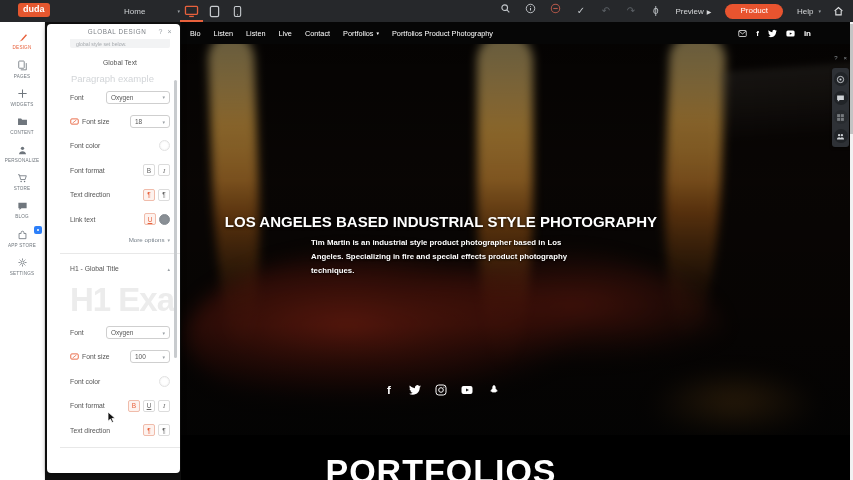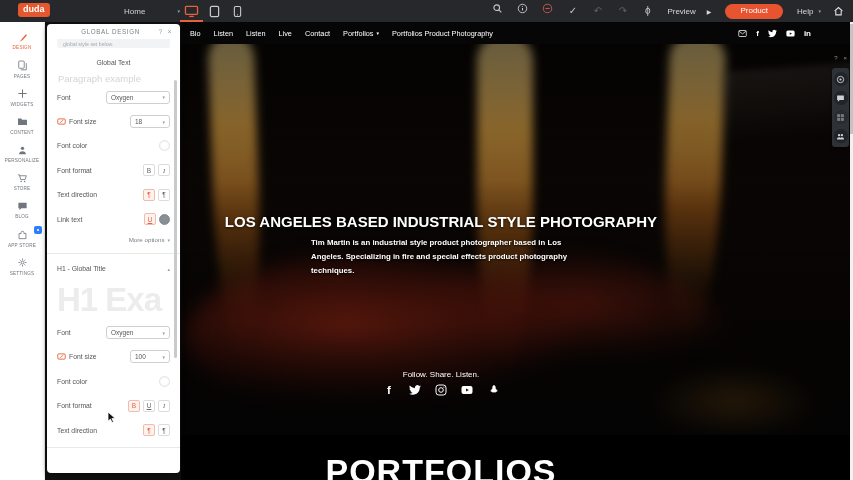--- a/index.html
+++ b/index.html
@@ -10,38 +10,38 @@
   .topbar { position:absolute; top:0; left:0; right:0; height:22px; background:#26282b; z-index:50; }
   .logo { position:absolute; left:18px; top:3px; background:#e5572f; color:#fff; font-size:9px; font-weight:bold; padding:2px 5px 2.5px; border-radius:3px; line-height:1; }
   .page-dd { position:absolute; left:120px; top:0; height:22px; width:64px; display:flex; align-items:center; justify-content:space-between; color:#cfd2d5; font-size:8px; padding:0 4px; cursor:pointer; }
   .devices { position:absolute; left:180px; top:0; height:22px; display:flex; }
   .dev-btn { width:23px; height:22px; display:flex; align-items:center; justify-content:center; color:#c8ccd0; }
   .dev-btn.active { color:#e8613c; box-shadow:inset 0 -2px 0 #e8613c; }
   .top-right { position:absolute; right:0; top:0; height:22px; display:flex; align-items:center; }
   .tb-icon { width:25px; text-align:center; color:#c3c7cb; font-size:10px; line-height:22px; }
   .tb-icon.dim { color:#5c6166; }
   .tb-icon.status { color:#b5584a; }
-  .preview-btn { color:#d6d8da; font-size:8px; margin:0 7px; display:flex; gap:11px; align-items:center; background:none; border:none; }
+  .preview-btn { color:#d6d8da; font-size:8px; margin:0 7px; display:flex; gap:3px; align-items:center; background:none; border:none; }
   .preview-play { font-size:6px; }
   .publish-btn { background:#e8542f; color:#fff; font-size:8px; border:none; border-radius:8px; padding:3.5px 15px; margin:0 7px; line-height:1; }
   .help-btn { color:#d6d8da; font-size:8px; display:flex; gap:5px; align-items:center; margin:0 7px; }
   .home-btn { color:#dfe1e3; margin:0 9px 0 5px; display:flex; align-items:center; }
   .chev { font-size:5px; color:#9aa0a5; }
 
   
   .sidebar { position:absolute; top:22px; left:0; bottom:0; width:45px; background:#fff; z-index:40; border-right:1px solid #ececec; display:flex; flex-direction:column; padding-top:5px; }
   .sb-item { position:relative; height:28.2px; display:flex; flex-direction:column; align-items:center; justify-content:center; gap:2.5px; color:#6f767d; cursor:pointer; }
   .sb-item.active { color:#e8613c; }
   .sb-icon { display:flex; } .sb-icon svg { width:11px; height:11px; }
   .sb-label { font-size:4.6px; letter-spacing:.2px; }
   .sb-badge { position:absolute; right:2px; top:2px; width:8px; height:8px; background:#2d7ff9; border-radius:2px; }
   .sb-badge::after { content:""; position:absolute; left:3px; top:3px; width:2px; height:2px; background:#fff; border-radius:50%; }
 
   
-  .panel { position:absolute; left:47px; top:24px; width:133px; height:449px; background:#fff; border-radius:4px; box-shadow:0 1px 6px rgba(0,0,0,.45); z-index:45; color:#555; }
+  .panel { position:absolute; left:47px; top:24px; width:133px; height:449px; background:#fff; border-radius:4px; box-shadow:0 1px 6px rgba(0,0,0,.45); z-index:45; color:#555;padding-left:13px; }
   .p-header { height:15px; display:flex; align-items:center; padding:0 6px; }
   .p-title { flex:1; text-align:center; font-size:6.3px; letter-spacing:.6px; color:#7a7f84; padding-left:12px; }
   .p-help,.p-close { font-size:7px; color:#9aa0a5; width:9px; text-align:center; cursor:pointer; }
   .p-notice { margin:0 10px; height:9px; background:#f2f3f4; border-radius:0 0 2px 2px; overflow:hidden; display:flex; align-items:flex-end; font-size:5.2px; color:#a7abaf; padding:0 0 1.5px 6px; }
   .p-section-heading { text-align:center; font-size:6.8px; color:#555; margin-top:11px; }
   .p-preview { margin:7px 0 1px 11px; font-size:9.5px; color:#d2d5d8; }
   .p-row { height:24.4px; display:flex; align-items:center; padding:0 10px; }
   .p-label { flex:1; font-size:6.8px; color:#555; }
   .dd { width:64px; height:13px; border:1px solid #cfcfcf; border-radius:3px; background:#fff; display:flex; align-items:center; justify-content:space-between; padding:0 4px; font-size:6.5px; color:#555; cursor:pointer; }
   .dd.small { width:40px; }
@@ -305,21 +305,20 @@
     <div class="fx flame f2"></div>
     <div class="fx flame f3"></div>
     <div class="fx struct"></div>
     <div class="fx car"></div>
     <div class="fx glow-br"></div>
     <div class="hero-overlay"></div>
 
     <div class="hero-content">
       <h2 class="hero-subtitle">LOS ANGELES BASED INDUSTRIAL STYLE PHOTOGRAPHY</h2>
       <p class="hero-body">Tim Martin is an industrial style product photographer based in Los Angeles. Specializing in fire and special effects product photography techniques.</p>
-      <div class="hero-follow">Follow. Share. Listen.</div>
       <div class="hero-social">
         <span class="s-icon">f</span>
         <span class="s-icon">
             <svg viewBox="0 0 24 24" fill="currentColor">
               <path d="M23.9 4.6a10 10 0 01-2.8.8 5 5 0 002.2-2.7c-1 .6-2 1-3.1 1.2a4.9 4.9 0 00-8.4 4.5C7.7 8.1 4.1 6.1 1.6 3.2a4.8 4.8 0 00-.6 2.5c0 1.7.9 3.2 2.2 4.1-.8 0-1.6-.2-2.2-.6v.1a4.9 4.9 0 003.9 4.8 5 5 0 01-2.2.1 4.9 4.9 0 004.6 3.4A9.9 9.9 0 010 19.5a14 14 0 007.5 2.2c9.1 0 14-7.5 14-14v-.6c1-.7 1.8-1.6 2.4-2.5z"></path>
             </svg>
           </span>
         <span class="s-icon">
             <svg viewBox="0 0 24 24" fill="none" stroke="currentColor" stroke-width="2">
               <rect x="2" y="2" width="20" height="20" rx="5.5"></rect>

